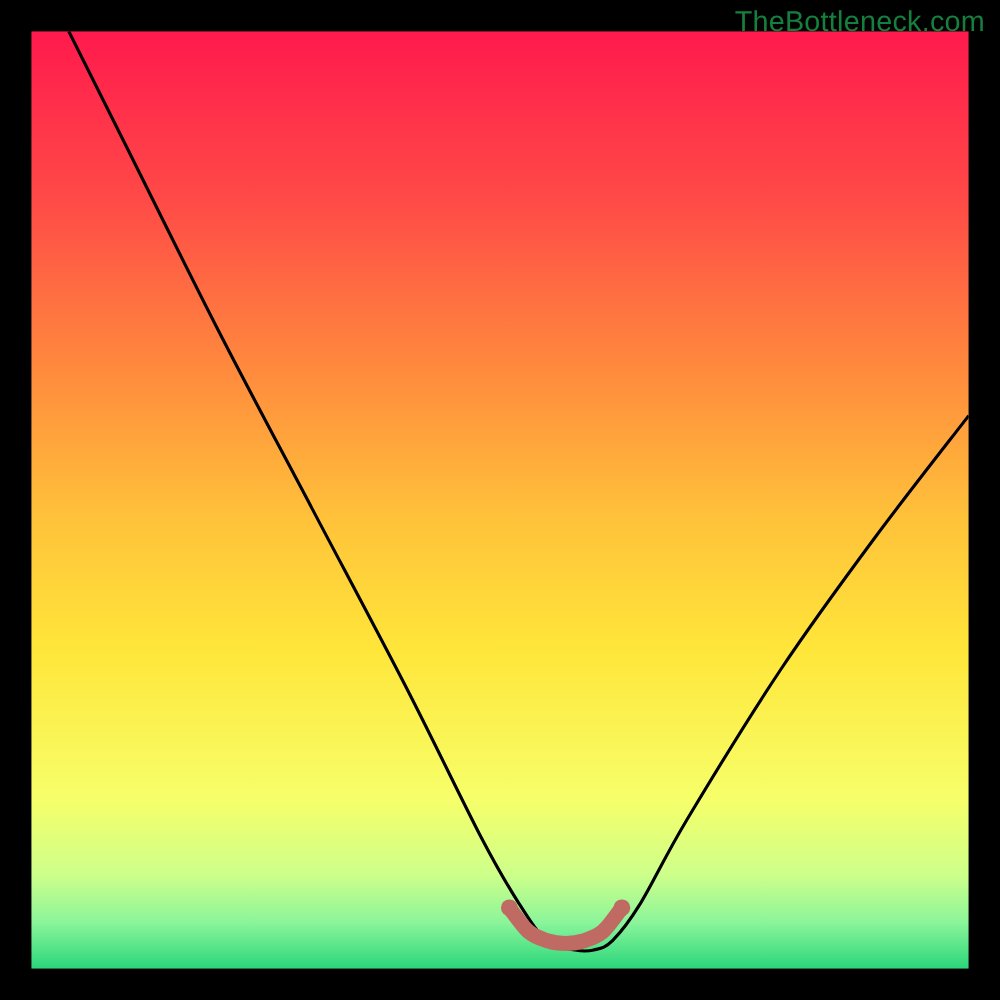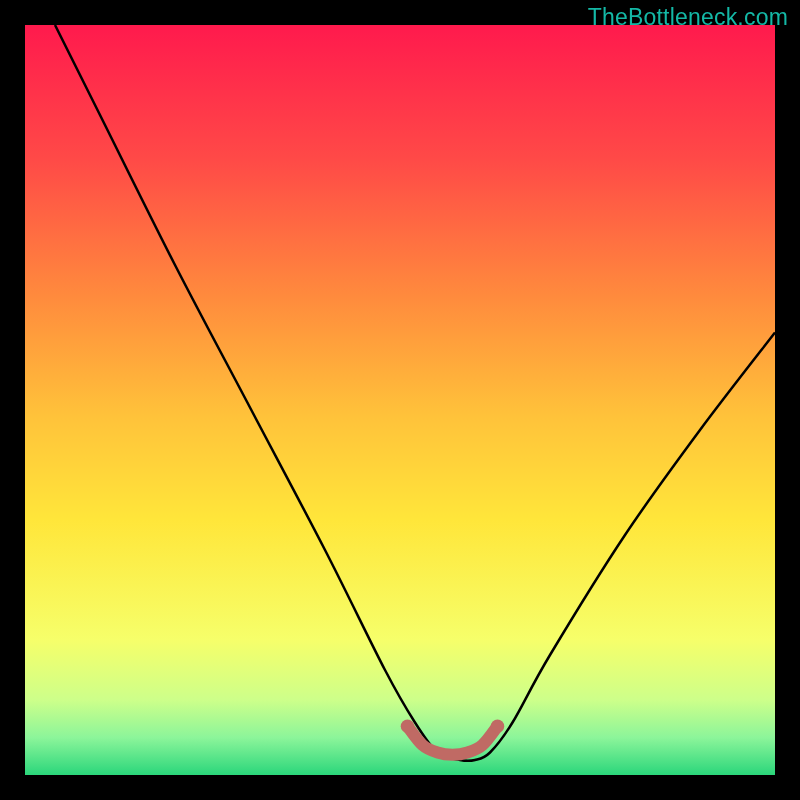--- a/index.html
+++ b/index.html
@@ -15,21 +15,21 @@
     position: absolute;
     left: 0; top: 0;
     width: 800px;
     height: 800px;
     background: #000;
   }
   .watermark {
     position: absolute;
     top: 4px;
     right: 12px;
-    color: #14b8a6;
+    color: #15803d;
     font-size: 23px;
     font-weight: 400;
     letter-spacing: 0.2px;
     z-index: 10;
   }
   svg.plot {
     position: absolute;
     left: 25px;
     top: 25px;
     width: 750px;

